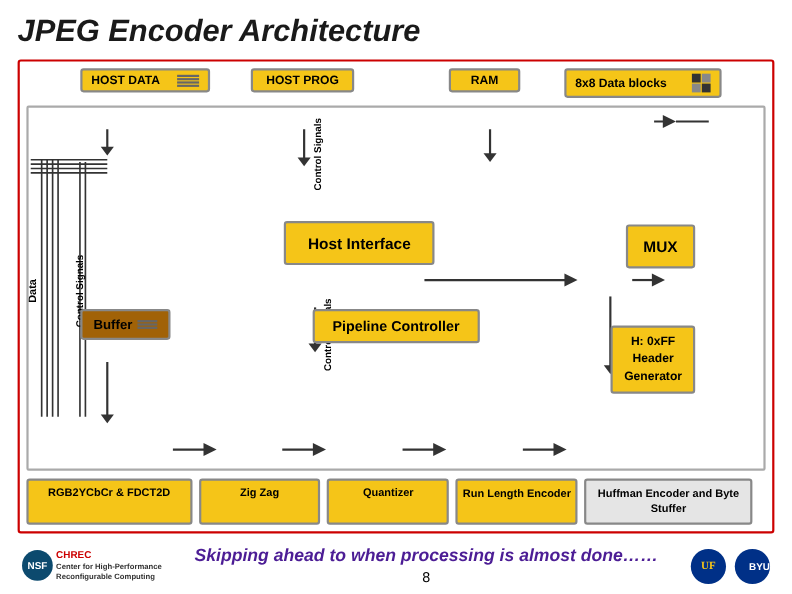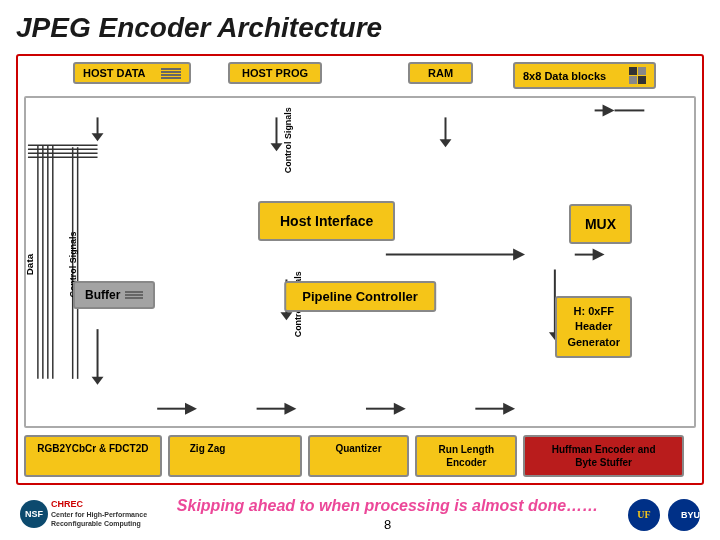--- a/index.html
+++ b/index.html
@@ -167,69 +167,69 @@
     <div style="position:absolute;top:148px;right:70px;background:#f5c518;border:2px solid #888;border-radius:3px;padding:10px 14px;font-size:14px;font-weight:bold;">
       <span>MUX</span>
     </div>
 
     <div style="position:absolute;top:240px;right:70px;background:#f5c518;border:2px solid #888;border-radius:3px;padding:6px 10px;font-size:11px;font-weight:bold;text-align:center;line-height:1.4;">
       <div>H: 0xFF</div>
       <div>Header</div>
       <div>Generator</div>
     </div>
 
-    <div style="position:absolute;top:225px;left:55px;background:#a3a3a3;border:2px solid #888;border-radius:3px;padding:5px 10px;font-size:12px;font-weight:bold;display:flex;align-items:center;gap:5px;">
+    <div style="position:absolute;top:225px;left:55px;background:#a16207;border:2px solid #888;border-radius:3px;padding:5px 10px;font-size:12px;font-weight:bold;display:flex;align-items:center;gap:5px;">
       <span>Buffer</span>
       <div style="display:flex;flex-direction:column;gap:1px;">
         <div style="width:18px;height:2px;background:#666;"></div>
         <div style="width:18px;height:2px;background:#666;"></div>
         <div style="width:18px;height:2px;background:#666;"></div>
       </div>
     </div>
 
     <div style="position:absolute;top:225px;left:50%;transform:translateX(-50%);background:#f5c518;border:2px solid #888;border-radius:3px;padding:6px 16px;font-size:13px;font-weight:bold;white-space:nowrap;">
       <span>Pipeline Controller</span>
     </div>
 
     <div style="position:absolute;bottom:6px;left:6px;right:18px;display:flex;gap:6px;">
       <div style="background:#f5c518;border:2px solid #888;border-radius:3px;padding:6px 4px;font-size:10px;font-weight:bold;text-align:center;flex:1.4;">
         <span>RGB2YCbCr &amp; FDCT2D</span>
       </div>
-      <div style="background:#f5c518;border:2px solid #888;border-radius:3px;padding:6px 20px;font-size:10px;font-weight:bold;flex:1;">
+      <div style="background:#f5c518;border:2px solid #888;border-radius:3px;padding:6px 4px;font-size:10px;font-weight:bold;text-align:center;flex:1;">
         <span>Zig Zag</span>
       </div>
       <div style="background:#f5c518;border:2px solid #888;border-radius:3px;padding:6px 4px;font-size:10px;font-weight:bold;text-align:center;flex:1;">
         <span>Quantizer</span>
       </div>
       <div style="background:#f5c518;border:2px solid #888;border-radius:3px;padding:6px 4px;font-size:10px;font-weight:bold;text-align:center;flex:1;line-height:1.3;">
         <span>Run Length
 Encoder</span>
       </div>
-      <div style="background:#b91c1c;border:2px solid #888;border-radius:3px;padding:6px 20px;font-size:10px;font-weight:bold;text-align:center;flex:1.3;line-height:1.3;">
+      <div style="background:#e5e5e5;border:2px solid #888;border-radius:3px;padding:6px 10px;font-size:10px;font-weight:bold;text-align:center;flex:1.3;line-height:1.3;">
         <span>Huffman
 Encoder and
 Byte Stuffer</span>
       </div>
     </div>
 
   </div>
 
   <div class="footer">
     <div style="display:flex;align-items:center;gap:10px;">
 
       <div style="display:flex;align-items:center;gap:3px;">
         <div style="width:28px;height:28px;background:#0c4a6e;border-radius:50%;display:flex;align-items:center;justify-content:center;">
           <span style="color:#fff;font-size:9px;font-weight:bold;">NSF</span>
         </div>
         <div style="font-size:9px;color:#c00;font-weight:bold;line-height:1.1;">CHREC<br><span style="font-size:7px;color:#333;">Center for High-Performance<br>Reconfigurable Computing</span></div>
       </div>
     </div>
 
     <div style="text-align:center;flex:1;">
-      <div style="font-size:16px;font-weight:bold;color:#ec4899;font-style:italic;">Skipping ahead to when processing is almost done……</div>
+      <div style="font-size:16px;font-weight:bold;color:#4c1d95;font-style:italic;">Skipping ahead to when processing is almost done……</div>
       <div style="font-size:13px;color:#000;margin-top:2px;">8</div>
     </div>
 
     <div style="display:flex;align-items:center;gap:8px;">
 
       <div style="width:32px;height:32px;background:#003087;border-radius:50%;display:flex;align-items:center;justify-content:center;">
         <span style="color:#f5c518;font-size:10px;font-weight:bold;font-family:Liberation Serif, serif;">UF</span>
       </div>
 
       <div style="width:32px;height:32px;background:#003087;border-radius:50%;display:flex;align-items:center;justify-content:flex-end;">

